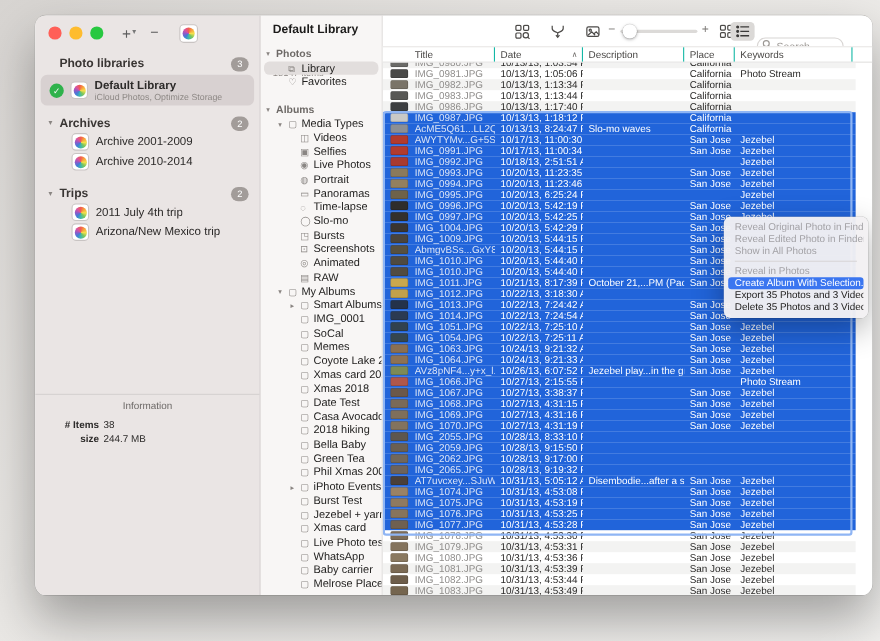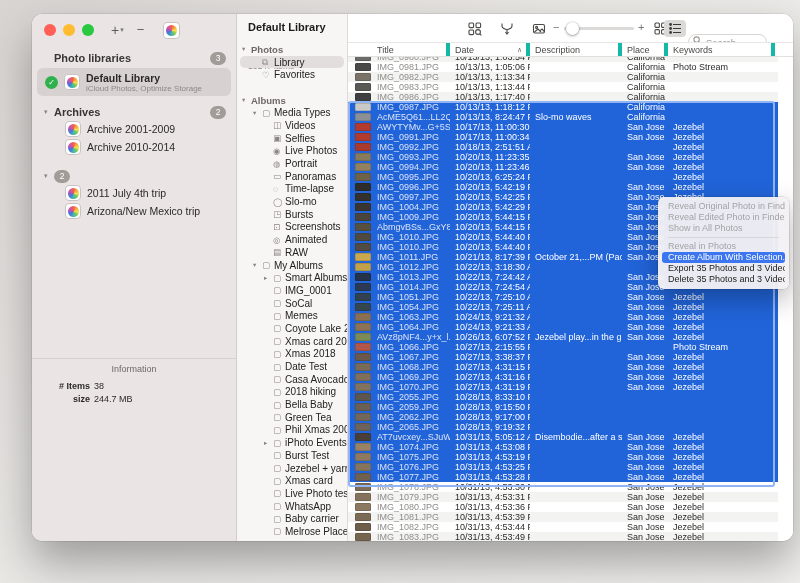--- a/index.html
+++ b/index.html
@@ -69,21 +69,21 @@
   .viewbtn{position:absolute;top:6px;width:22px;height:17px;border-radius:4px;display:grid;place-items:center;}
   .viewbtn.active{background:#dbd9d7;}
   .search{position:absolute;top:18px;width:79px;height:17px;}
   .search input{width:100%;height:100%;border:1px solid #d8d5d3;border-radius:8px;padding:0 4px 0 17px;
     font-size:9.5px;color:#333;outline:none;font-family:inherit;background:#fff;}
   .search input::placeholder{color:#9c9894;}
   .search svg{position:absolute;left:5px;top:4px;}
   
   .thead{position:absolute;top:28px;left:0;right:0;height:15px;border-top:1px solid #e9e7e5;
     border-bottom:1px solid #e2e0de;display:flex;font-size:9px;color:#4a4846;align-items:stretch;background:#fff;}
-  .th{display:flex;align-items:center;border-right:4px solid #14b8a6;overflow:hidden;white-space:nowrap;}
+  .th{display:flex;align-items:center;border-right:1px solid #14b8a6;overflow:hidden;white-space:nowrap;}
   .th.c0{width:102px;padding-left:29px;}
   .th.c1{width:80px;padding-left:5px;}
   .th.c2{width:92px;padding-left:5px;}
   .th.c3{width:46px;padding-left:5px;}
   .th.c4{width:107px;padding-left:5px;text-align:center;}
   .th .caret{margin-left:auto;padding-right:4px;font-size:7px;color:#6e6b69;}
   .tbody{position:absolute;top:43px;left:0;width:430px;bottom:0;overflow:hidden;}
   .row{display:flex;align-items:center;height:10px;font-size:9px;line-height:10px;width:430px;color:#2b2a29;}
   .row:first-child{margin-top:-5px;}
   .row:nth-child(odd){background:#f3f3f2;}
@@ -171,20 +171,21 @@
             <div class="lbl">Archive 2010-2014</div>
 
           </span>
         </div>
 
     </section>
 
     <section style="margin-top:12px">
       <div class="sb-head">
         <span class="hchev">▾</span>
+        <span class="hlbl">Trips</span>
         <span class="badge">2</span>
       </div>
 
         <div class="lib-row">
 
           <span class="pinwheel small"></span>
           <span class="txt">
             <div class="lbl">2011 July 4th trip</div>
 
           </span>

